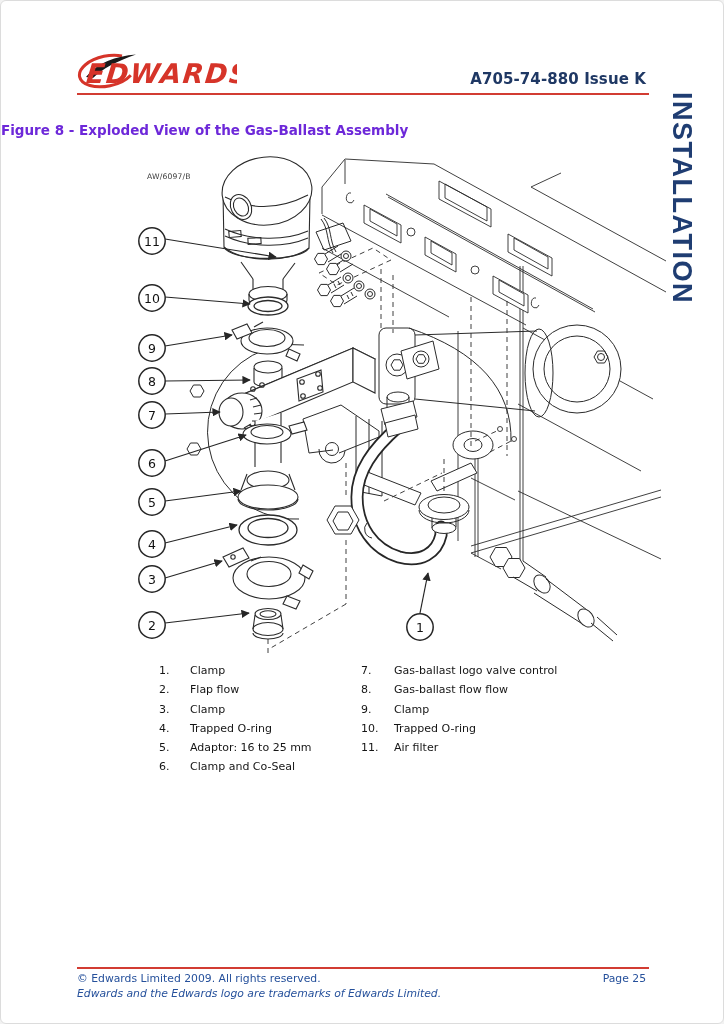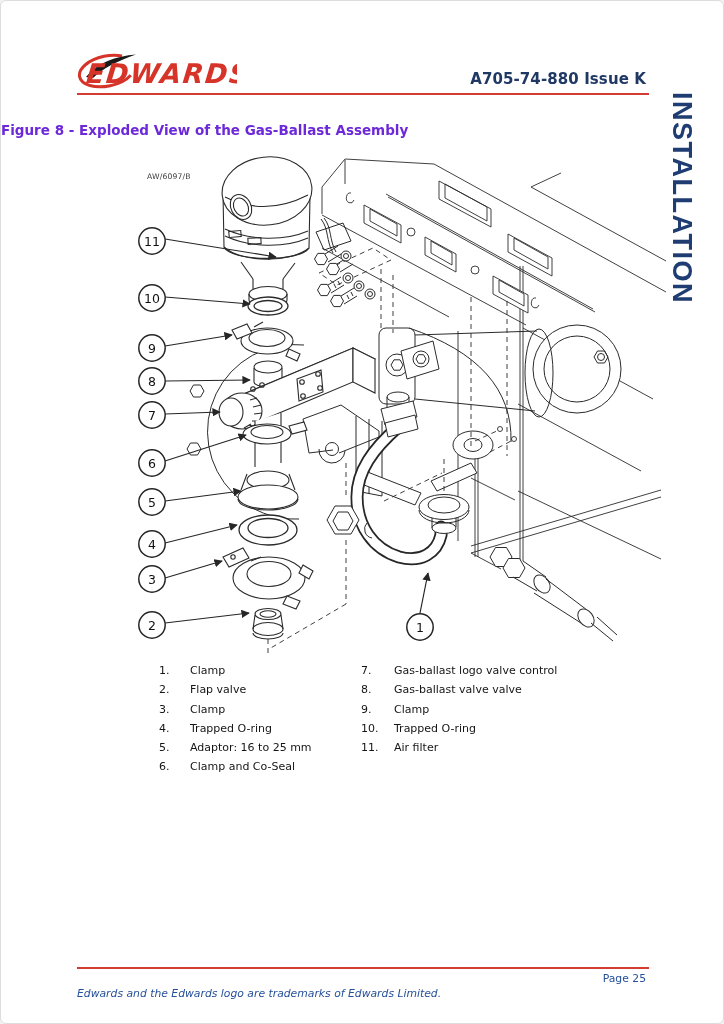--- a/index.html
+++ b/index.html
@@ -329,21 +329,21 @@
       </g>
   </svg>
 
   <div class="parts left">
     <div class="row">
         <span class="num">1.</span>
         <span>Clamp</span>
       </div>
     <div class="row">
         <span class="num">2.</span>
-        <span>Flap valve</span>
+        <span>Flap flow</span>
       </div>
     <div class="row">
         <span class="num">3.</span>
         <span>Clamp</span>
       </div>
     <div class="row">
         <span class="num">4.</span>
         <span>Trapped O-ring</span>
       </div>
     <div class="row">
@@ -355,33 +355,34 @@
         <span>Clamp and Co-Seal</span>
       </div>
   </div>
   <div class="parts right">
     <div class="row">
         <span class="num">7.</span>
         <span>Gas-ballast logo valve control</span>
       </div>
     <div class="row">
         <span class="num">8.</span>
-        <span>Gas-ballast valve valve</span>
+        <span>Gas-ballast flow flow</span>
       </div>
     <div class="row">
         <span class="num">9.</span>
         <span>Clamp</span>
       </div>
     <div class="row">
         <span class="num">10.</span>
         <span>Trapped O-ring</span>
       </div>
     <div class="row">
         <span class="num">11.</span>
         <span>Air filter</span>
       </div>
   </div>
 
   <div class="rule bottom"></div>
+  <div class="footer-line fl1">© Edwards Limited 2009. All rights reserved.</div>
   <div class="footer-line fl2">Edwards and the Edwards logo are trademarks of Edwards Limited.</div>
   <div class="page-num">Page 25</div>
 
 </div>
 
 </body></html>

